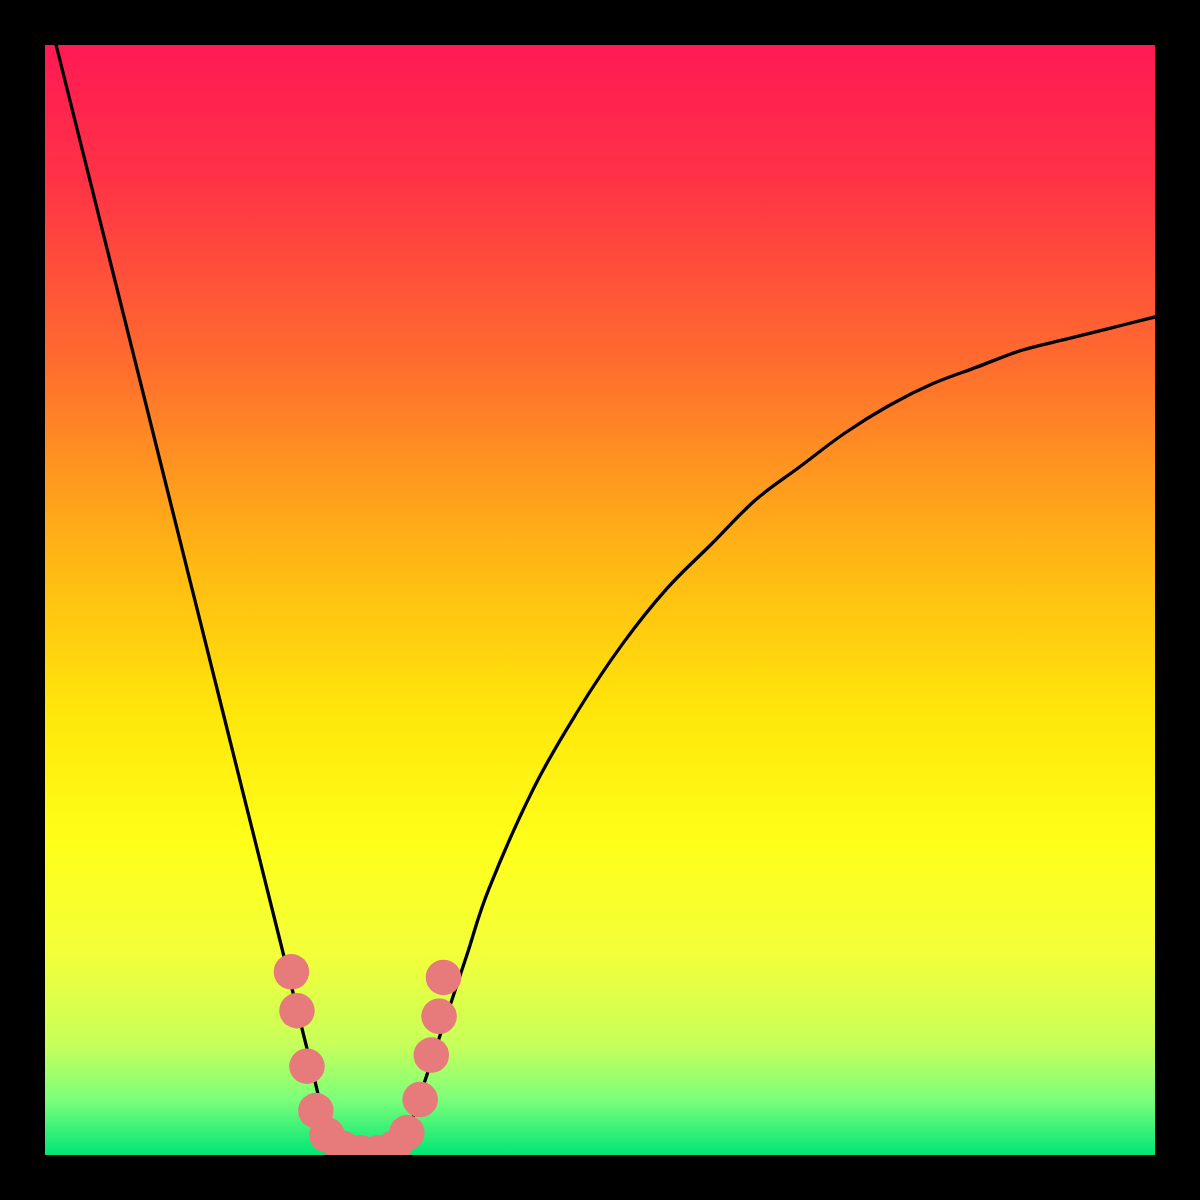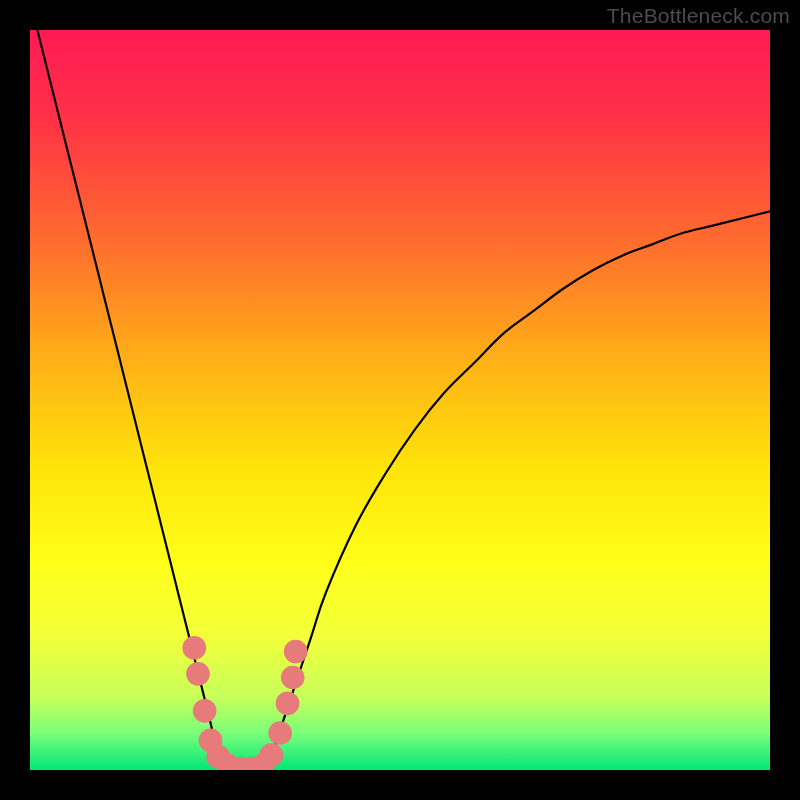--- a/index.html
+++ b/index.html
@@ -40,21 +40,20 @@
     font-size: 21px;
     font-weight: 500;
     letter-spacing: 0.2px;
   }
 </style>
 </head>
 <body>
 
 <div id="stage">
 
-  <div id="watermark">TheBottleneck.com</div>
 
   <div id="plot-frame">
     <svg id="gradient-bg" viewBox="0 0 740 740" preserveAspectRatio="none">
       <defs>
         <linearGradient id="bgGrad" x1="0" y1="0" x2="0" y2="1">
             <stop offset="0.0%" stop-color="#ff1a54"></stop>
             <stop offset="12.0%" stop-color="#ff3246"></stop>
             <stop offset="28.0%" stop-color="#ff6a2f"></stop>
             <stop offset="45.0%" stop-color="#ffb216"></stop>
             <stop offset="60.0%" stop-color="#ffe60a"></stop>

